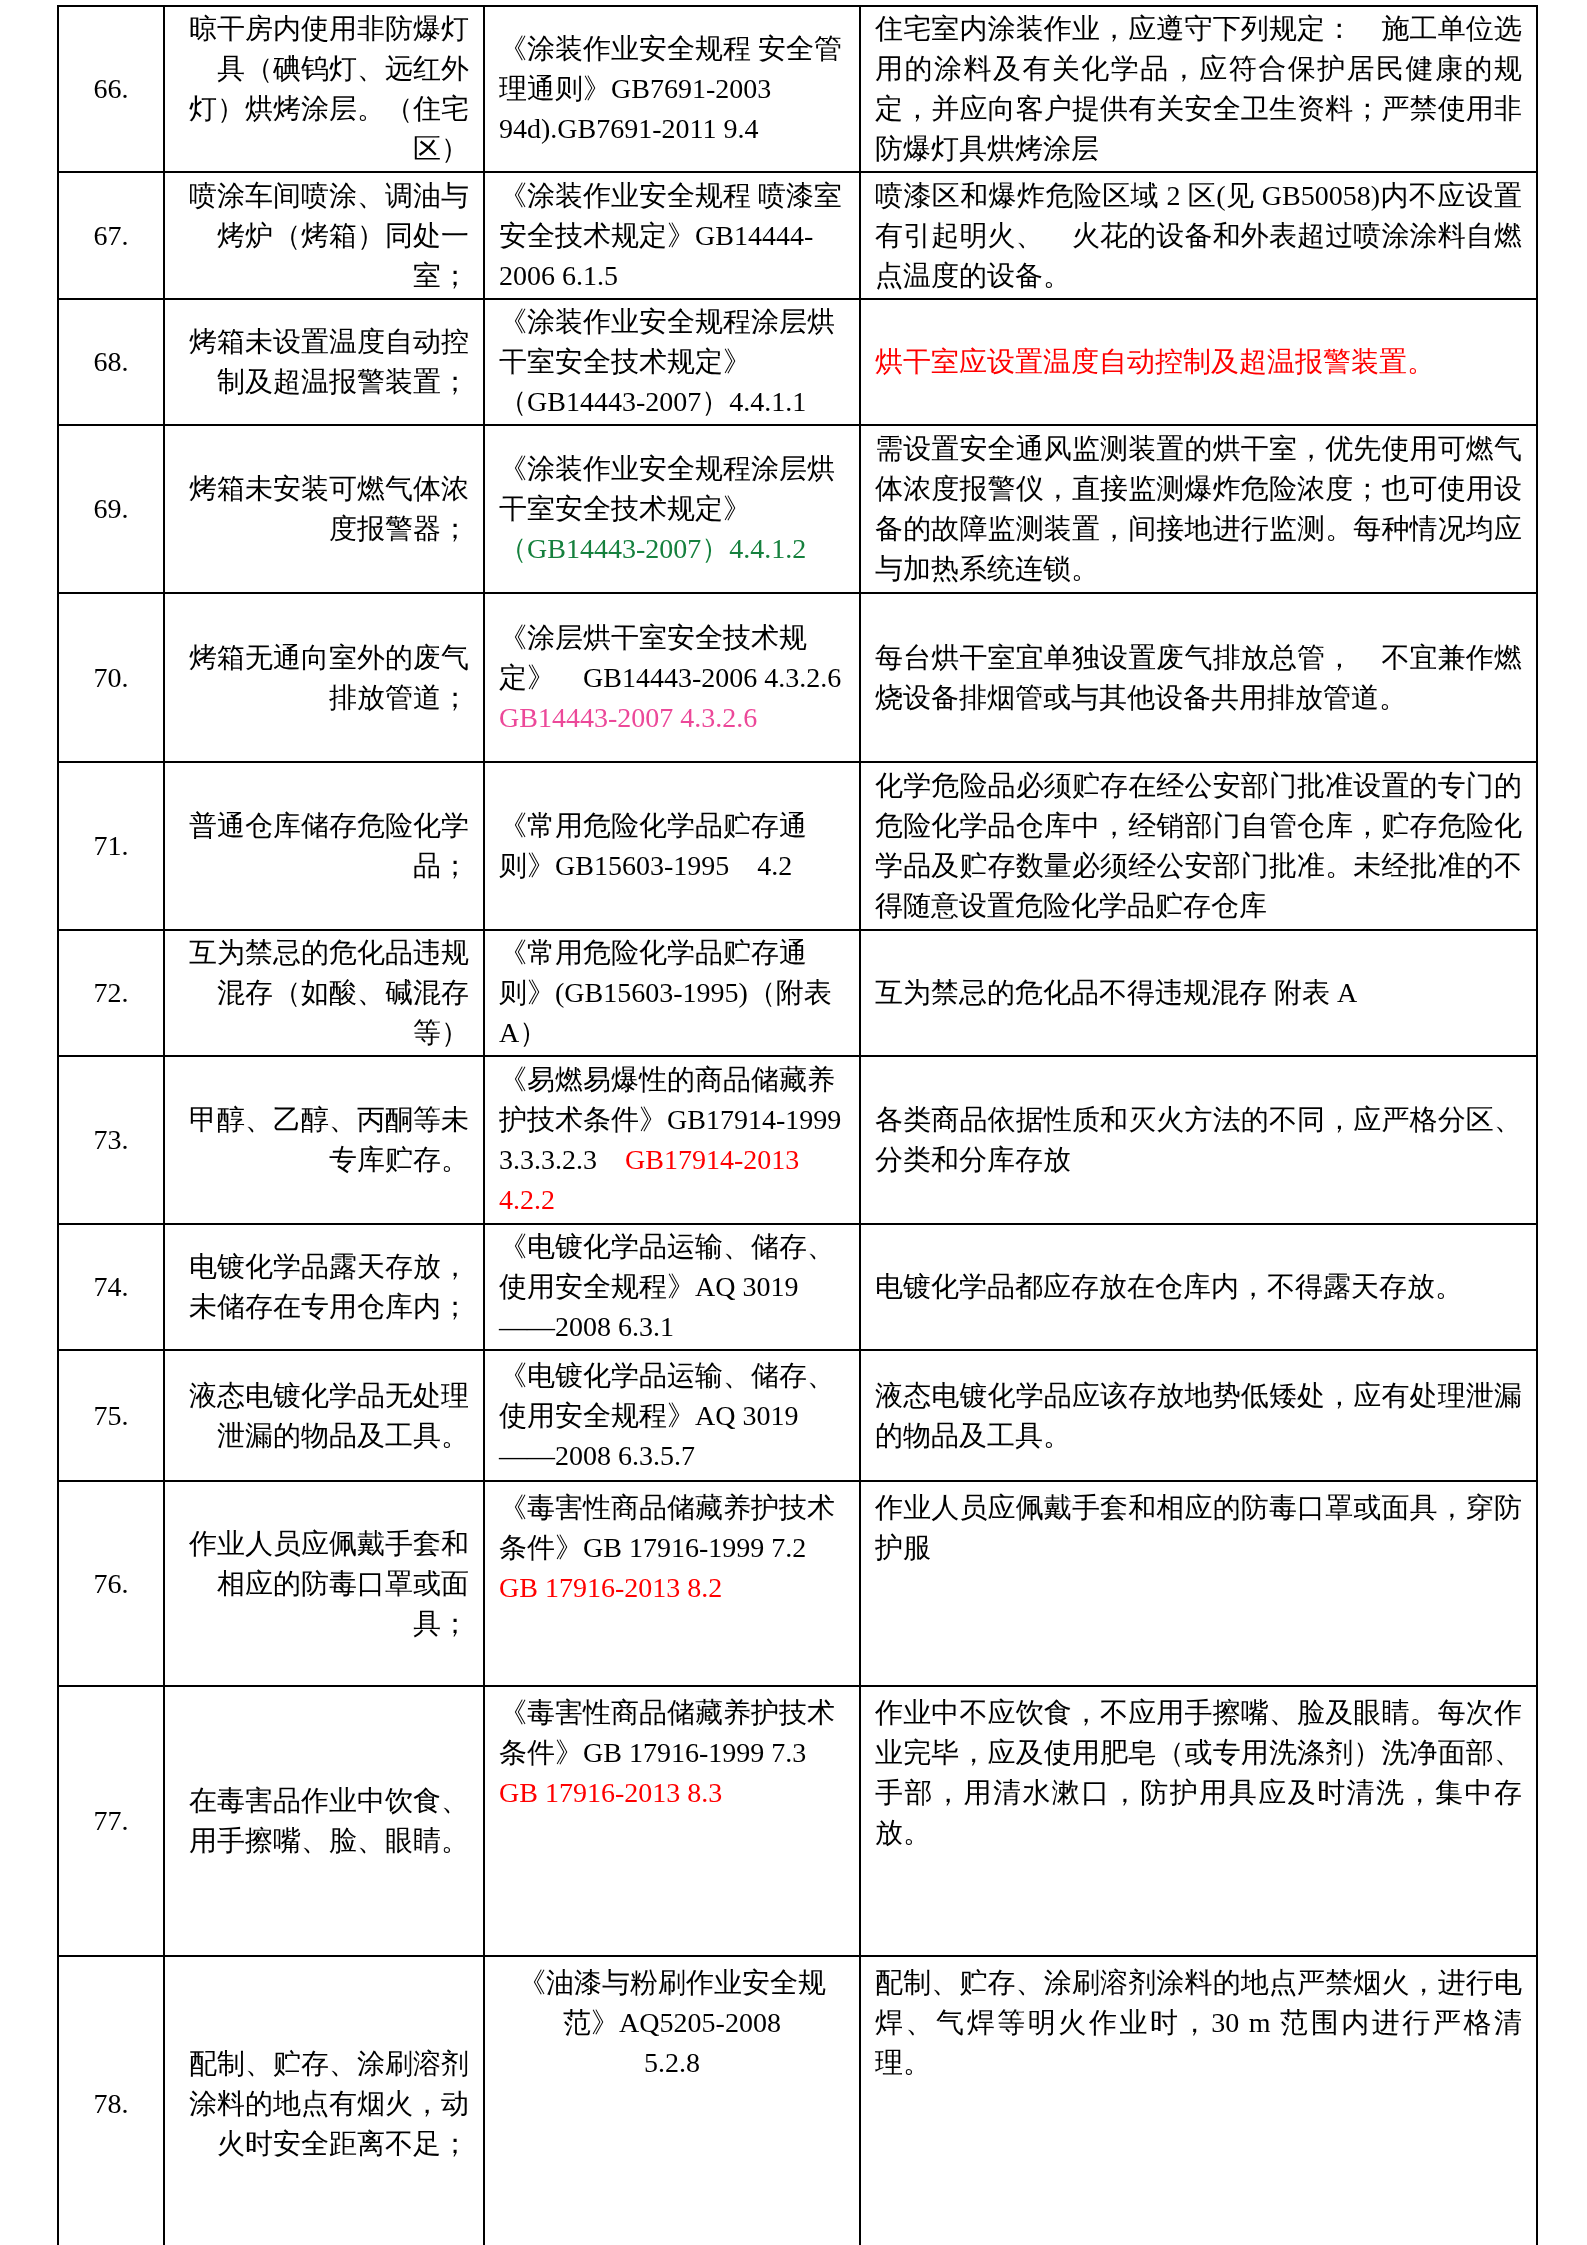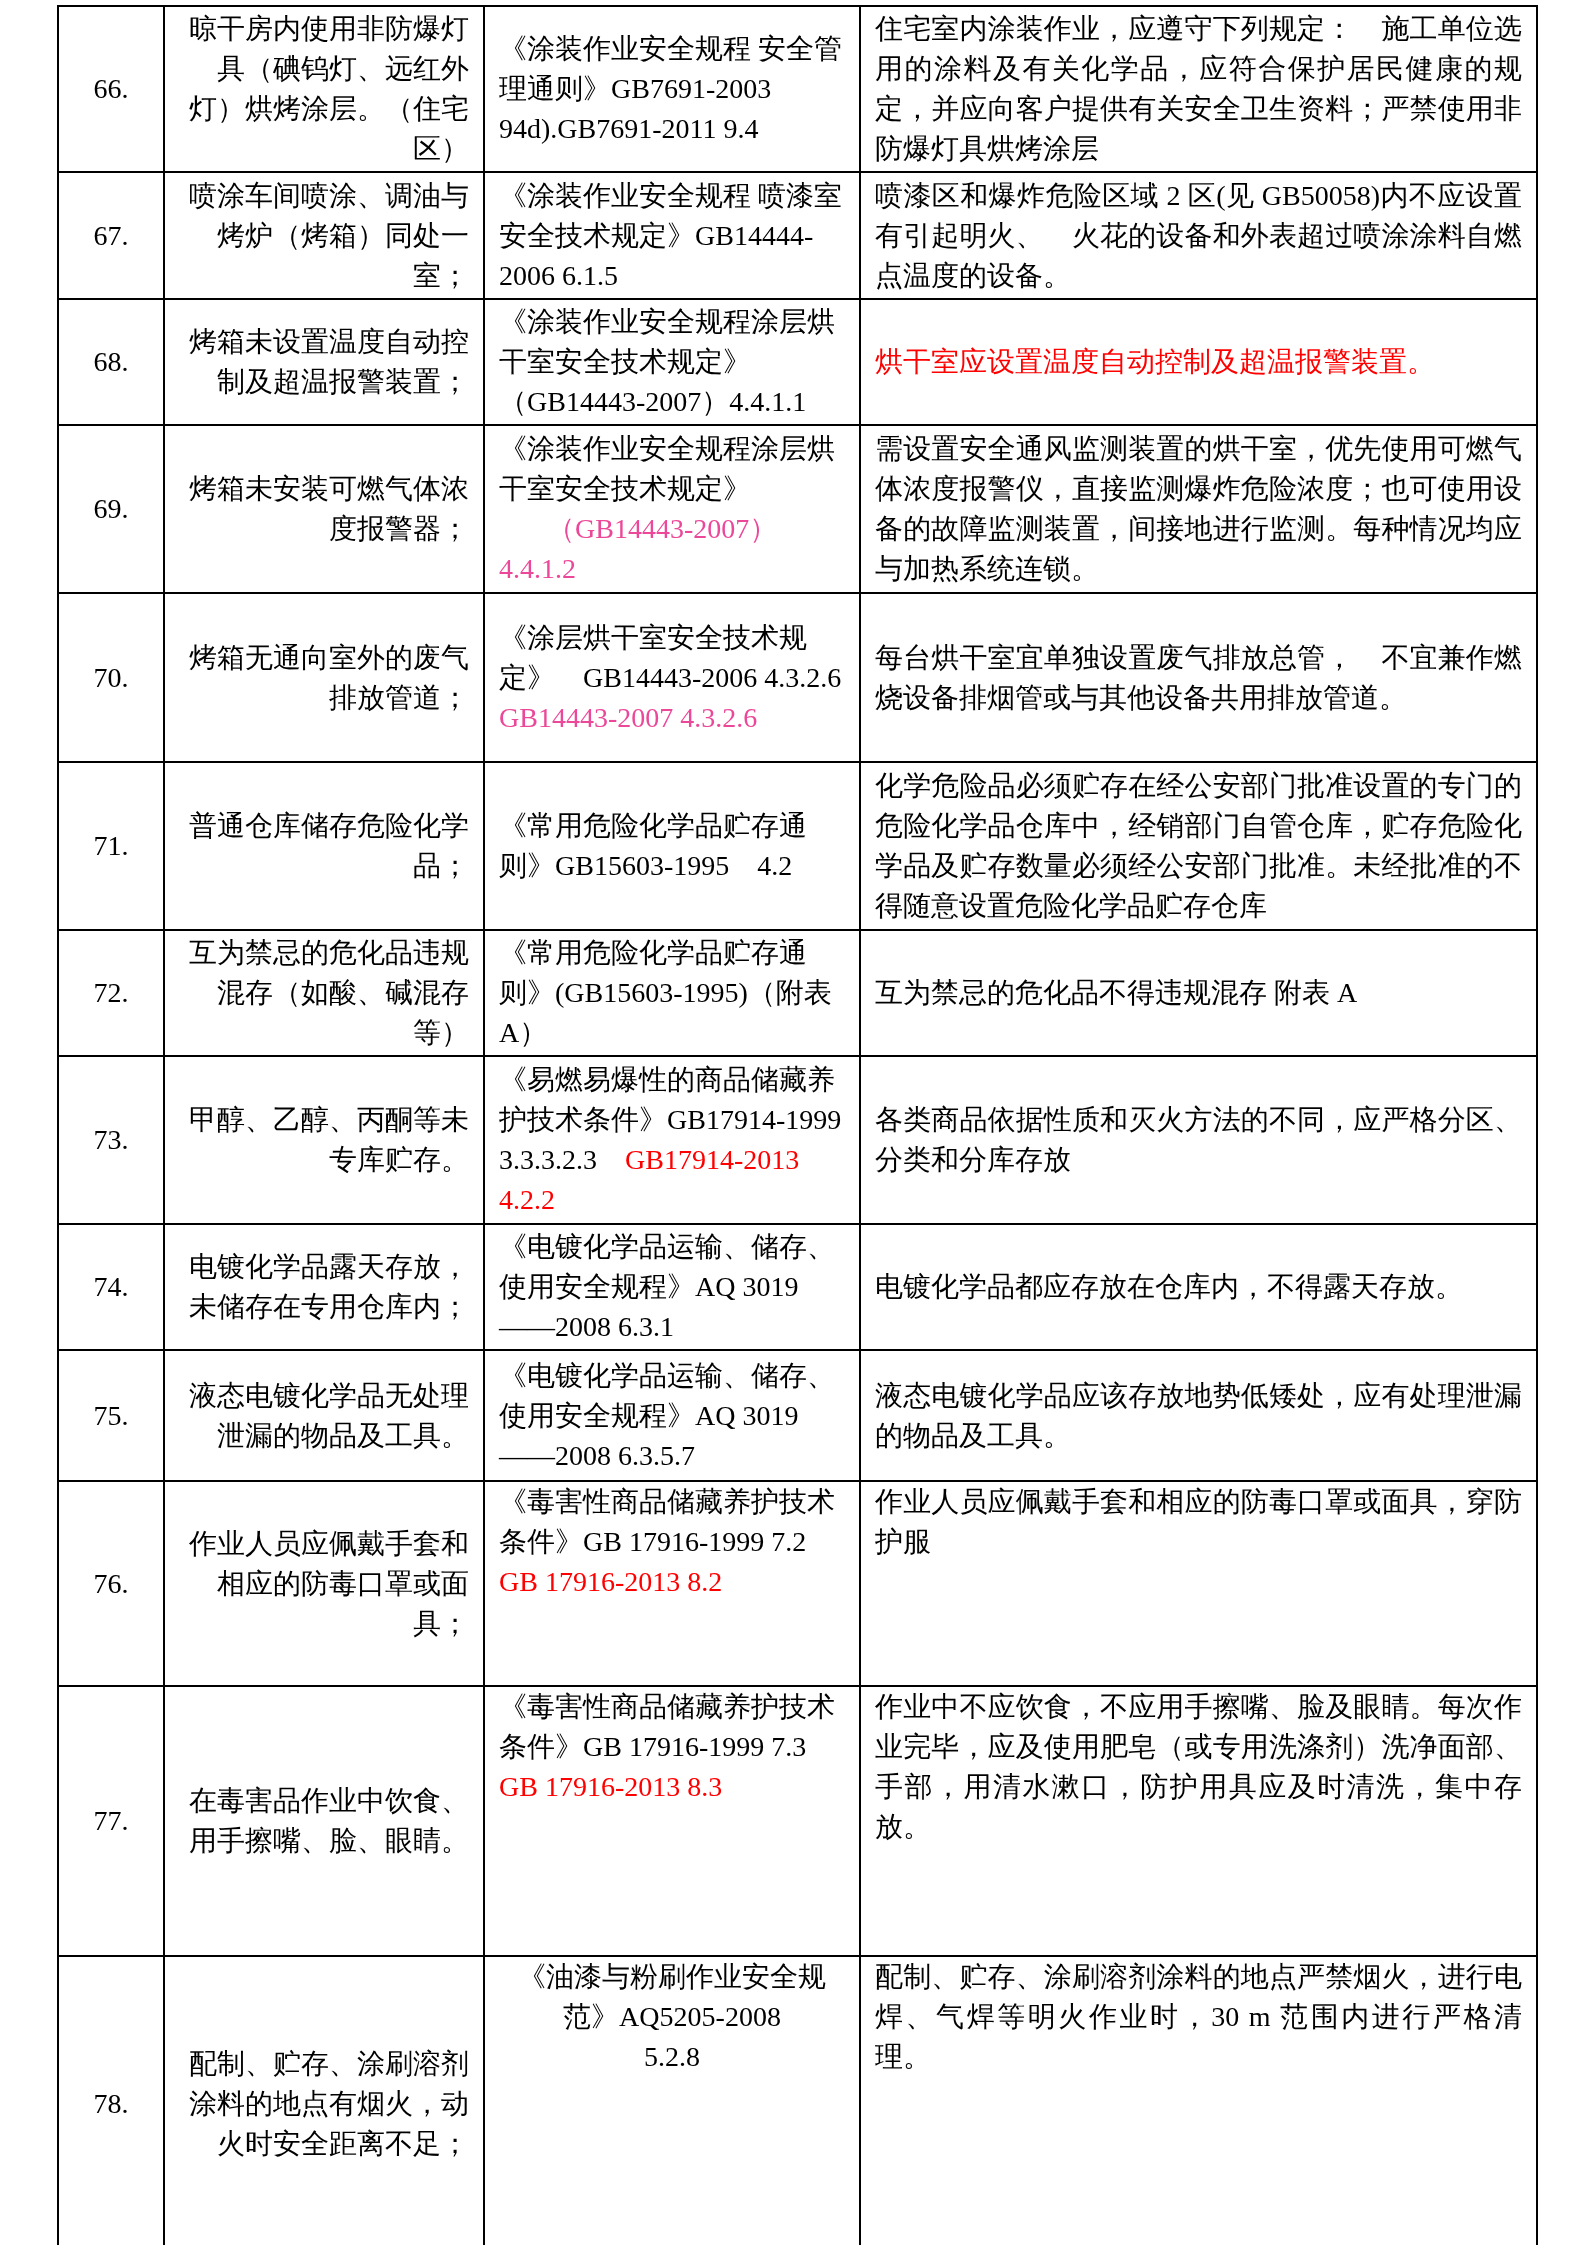--- a/index.html
+++ b/index.html
@@ -48,21 +48,21 @@
   }
   td.requirement {
     padding: 2px 16px 2px 14px;
     text-align: justify;
     text-justify: inter-ideograph;
     border-radius: 28px;
   }
   tr.top td.standard,
   tr.top td.requirement {
     vertical-align: top;
-    padding-top: 0;
+    padding-top: 6px;
   }
   td.standard.std-center {
     text-align: center;
     white-space: pre-line;
   }
   
   tr:nth-child(1)  { height: 162px; }
   tr:nth-child(2)  { height: 127px; }
   tr:nth-child(3)  { height: 126px; }
   tr:nth-child(4)  { height: 168px; }
@@ -102,21 +102,21 @@
         </tr>
         <tr>
           <td class="no"><span>68.</span></td>
           <td class="issue"><span>烤箱未设置温度自动控制及超温报警装置；</span></td>
           <td class="standard"><span>《涂装作业安全规程涂层烘干室安全技术规定》（GB14443-2007）4.4.1.1</span></td>
           <td class="requirement"><span style="color: rgb(255, 0, 0);">烘干室应设置温度自动控制及超温报警装置。</span></td>
         </tr>
         <tr>
           <td class="no"><span>69.</span></td>
           <td class="issue"><span>烤箱未安装可燃气体浓度报警器；</span></td>
-          <td class="standard"><span>《涂装作业安全规程涂层烘干室安全技术规定》</span><span style="color: #ec4899; margin-left: 48px;">（GB14443-2007）4.4.1.2</span></td>
+          <td class="standard"><span>《涂装作业安全规程涂层烘干室安全技术规定》</span><span style="color: #15803d;">（GB14443-2007）4.4.1.2</span></td>
           <td class="requirement"><span>需设置安全通风监测装置的烘干室，优先使用可燃气体浓度报警仪，直接监测爆炸危险浓度；也可使用设备的故障监测装置，间接地进行监测。每种情况均应与加热系统连锁。</span></td>
         </tr>
         <tr>
           <td class="no"><span>70.</span></td>
           <td class="issue"><span>烤箱无通向室外的废气排放管道；</span></td>
           <td class="standard"><span>《涂层烘干室安全技术规定》　GB14443-2006 4.3.2.6 </span><span style="color: #ec4899;">GB14443-2007 4.3.2.6</span></td>
           <td class="requirement"><span>每台烘干室宜单独设置废气排放总管，　不宜兼作燃烧设备排烟管或与其他设备共用排放管道。</span></td>
         </tr>
         <tr>
           <td class="no"><span>71.</span></td>

